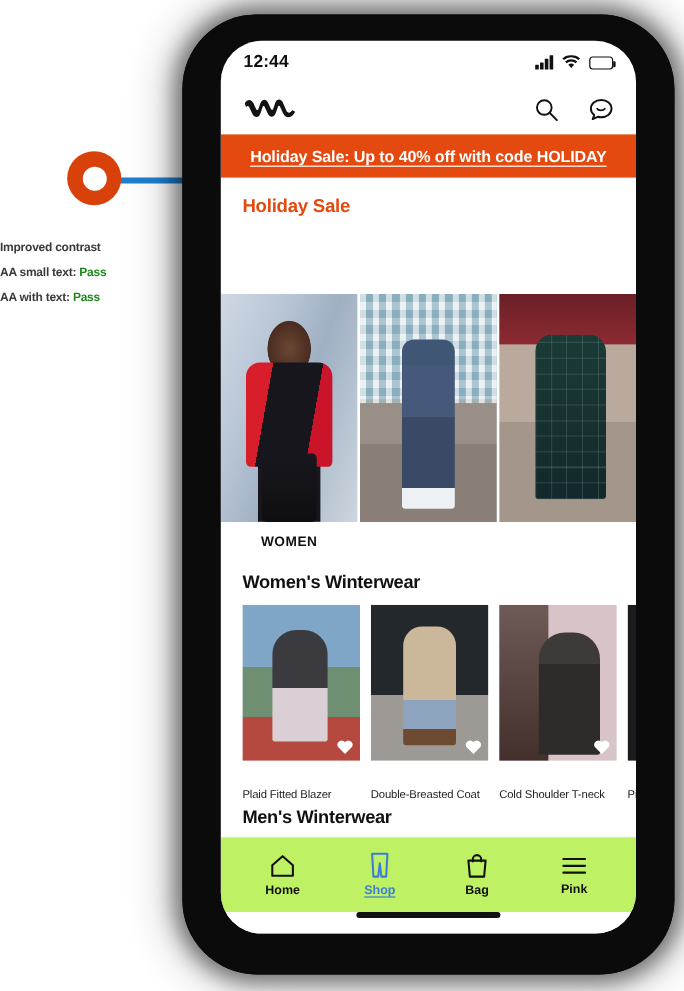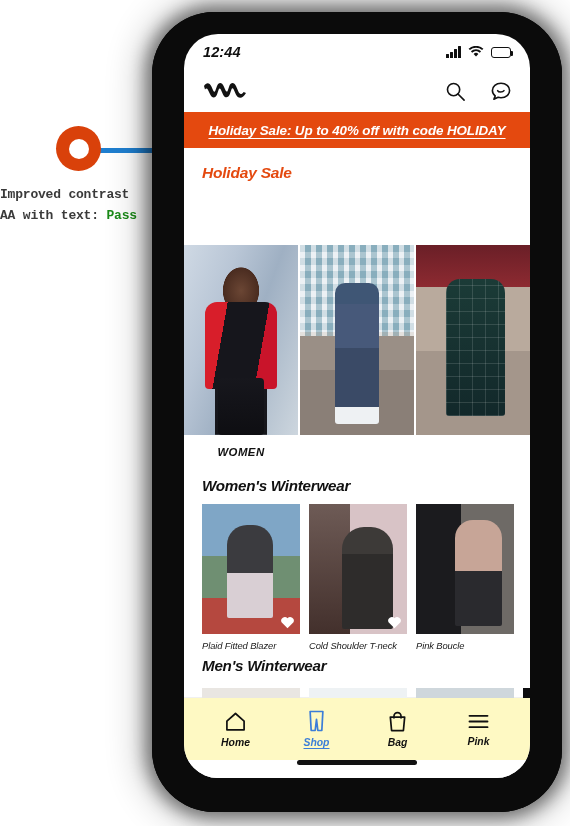--- a/index.html
+++ b/index.html
@@ -21,40 +21,40 @@
     width:11px; height:11px; border-radius:50%; background:#1f7fd0;
   }
   .callout-dot {
     position: absolute; left: 56px; top: 126px;
     width: 45px; height: 45px; border-radius: 50%;
     background: #d9410a; display:flex; align-items:center; justify-content:center;
   }
   .callout-dot .inner { width: 20px; height: 20px; border-radius: 50%; background:#ffffff; }
 
   .annot {
-    position: absolute; left: 0px; top: 184px; width: 190px;
-    font-size: 13px; font-weight: bold; color: #3a3a3a;
-    line-height: 21px; letter-spacing: -0.2px; font-family: Liberation Mono, monospace;
+    position: absolute; left: 0px; top: 196px; width: 190px;
+    font-size: 10px; font-weight: bold; color: #3a3a3a;
+    line-height: 21px; letter-spacing: -0.2px;
   }
   .annot .pass { color: #1a8a18; }
 
   
   .phone-shadow{
     position:absolute; left:152px; top:12px; width:410px; height:800px;
     border-radius: 62px; background: #000;
     box-shadow: 0 0 16px 7px rgba(0,0,0,.45), 0 0 34px 14px rgba(0,0,0,.20);
   }
   .phone-body{
     position:absolute; left:152px; top:12px; width:410px; height:800px;
     border-radius:62px; background:#0b0b0b;
   }
   .screen{
     position:absolute; left:184px; top:34px; width:346px; height:744px;
     border-radius:34px; background:#fff; overflow:hidden;
-    display:flex; flex-direction:column;font-style:italic;
+    display:flex; flex-direction:column;
   }
 
   
   .statusbar{
     height:36px; flex:0 0 36px; display:flex; align-items:center;
     justify-content:space-between; padding:0 19px 0 19px;
   }
   .status-time{ font-size:14.5px; font-weight:bold; color:#101010; letter-spacing:.1px;}
   .status-icons{ display:flex; align-items:center; gap:7px; }
   .sig{ display:flex; align-items:flex-end; gap:1.5px; height:12px;}
@@ -104,29 +104,29 @@
     letter-spacing:-.25px;
   }
 
   .prod-row{ display:flex; gap:9px; padding:0 0 0 18px; }
   .prod{ flex:0 0 98px; }
   .prod-img{ width:98px;height:130px;position:relative;overflow:hidden;}
   .heart{
     position:absolute;right:5px;bottom:5px;width:15px;height:14px;
   }
   .prod-name{
-    font-size:9.4px;color:#222;padding-top:6px;white-space:nowrap;
+    font-size:9.4px;color:#222;padding-top:22px;white-space:nowrap;
     letter-spacing:-.1px;
   }
 
   .men-row{ margin-top:4px; }
 
   
   .tabbar{
-    flex:0 0 62px;height:62px;background:#fef9c3;display:flex;
+    flex:0 0 62px;height:62px;background:#bef264;display:flex;
     align-items:center;justify-content:space-around;padding:0 11px;
     box-shadow:0 -1px 0 rgba(0,0,0,.06);
   }
   .tab{ display:flex;flex-direction:column;align-items:center;gap:5px;width:58px; }
   .tab-label{ font-size:10.4px;font-weight:bold;color:#111; }
   .tab.active .tab-label{ color:#3b7dd8; text-decoration:underline; text-underline-offset:2px;}
   .home-ind{
     flex:0 0 18px;display:flex;align-items:flex-start;justify-content:center;background:#fff;
   }
   .home-ind div{ width:120px;height:4.5px;border-radius:3px;background:#111; }
@@ -225,20 +225,24 @@
   <div class="callout-line"></div>
   <div class="callout-dot">
     <div class="inner"></div>
   </div>
 
   <div class="annot">
     <div>
       <span>Improved contrast</span>
     </div>
     <div>
+      <span>AA small text:</span>
+      <span class="pass">Pass</span>
+    </div>
+    <div>
       <span>AA with text:</span>
       <span class="pass">Pass</span>
     </div>
   </div>
 
   <div class="phone-shadow"></div>
   <div class="phone-body"></div>
 
   <div class="screen">
 
@@ -309,20 +313,29 @@
           <div class="prod-img">
             <div class="ph ph-p1"></div>
             <svg class="heart" viewBox="0 0 16 15">
                 <path d="M8 14.2 1.6 7.9A3.9 3.9 0 0 1 8 3.6a3.9 3.9 0 0 1 6.4 4.3Z" fill="#fff"></path>
               </svg>
           </div>
           <div class="prod-name">Plaid Fitted Blazer</div>
         </div>
         <div class="prod">
           <div class="prod-img">
+            <div class="ph ph-p2"></div>
+            <svg class="heart" viewBox="0 0 16 15">
+                <path d="M8 14.2 1.6 7.9A3.9 3.9 0 0 1 8 3.6a3.9 3.9 0 0 1 6.4 4.3Z" fill="#fff"></path>
+              </svg>
+          </div>
+          <div class="prod-name">Double-Breasted Coat</div>
+        </div>
+        <div class="prod">
+          <div class="prod-img">
             <div class="ph ph-p3"></div>
             <svg class="heart" viewBox="0 0 16 15">
                 <path d="M8 14.2 1.6 7.9A3.9 3.9 0 0 1 8 3.6a3.9 3.9 0 0 1 6.4 4.3Z" fill="#fff"></path>
               </svg>
           </div>
           <div class="prod-name">Cold Shoulder T-neck</div>
         </div>
         <div class="prod">
           <div class="prod-img">
             <div class="ph ph-p4"></div>

